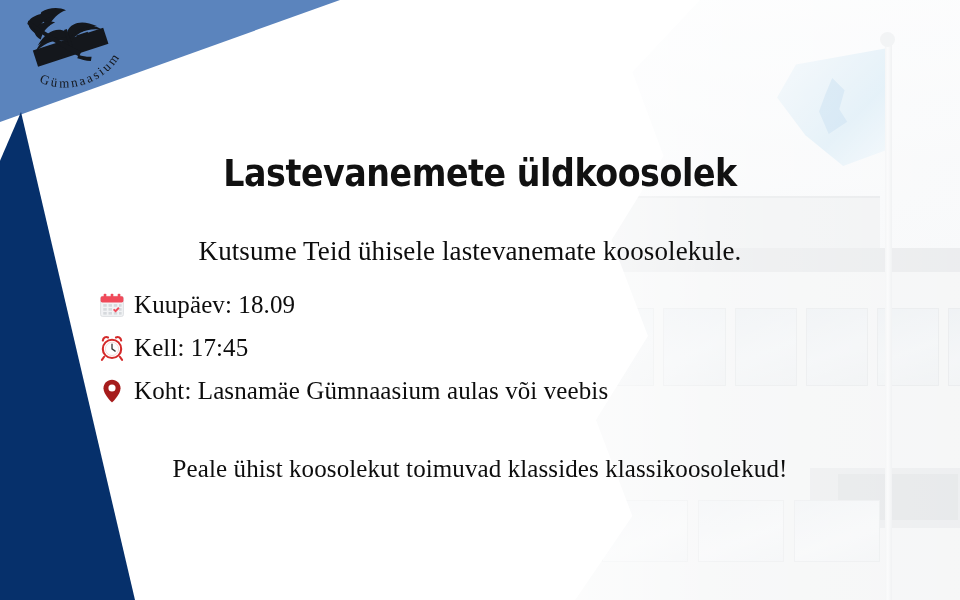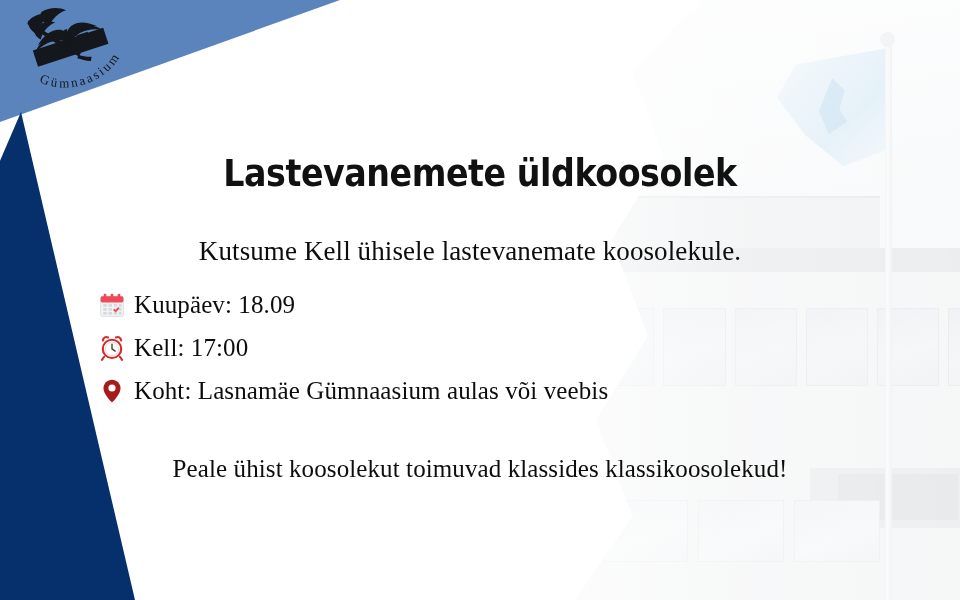--- a/index.html
+++ b/index.html
@@ -353,21 +353,21 @@
       <text font-family="'Liberation Serif', serif" font-size="13" letter-spacing="2.4" fill="#14171c">
         <textPath href="#arcpath" startOffset="50%" text-anchor="middle">Gümnaasium</textPath>
       </text>
     </svg>
   </div>
 
   <div class="content">
 
     <div class="title">Lastevanemete üldkoosolek</div>
 
-    <div class="lead">Kutsume Kell ühisele lastevanemate koosolekule.</div>
+    <div class="lead">Kutsume Teid ühisele lastevanemate koosolekule.</div>
 
     <div class="details">
 
       <div class="detail-row">
         <span class="detail-icon">
           <svg viewBox="0 0 32 32" width="28" height="28">
             <rect x="3" y="6" width="26" height="23" rx="2" fill="#f2f3f5" stroke="#d9dbdf" stroke-width="1"></rect>
             <rect x="3" y="6" width="26" height="7" rx="2" fill="#f04a5a"></rect>
             <rect x="6.5" y="3" width="3" height="5" rx="1" fill="#f04a5a"></rect>
             <rect x="14.5" y="3" width="3" height="5" rx="1" fill="#f04a5a"></rect>
@@ -396,21 +396,21 @@
           <svg viewBox="0 0 32 32" width="28" height="28">
             <path d="M5.5 7.5 C6 4 9 2.5 11.5 4" fill="none" stroke="#d42a2a" stroke-width="2.4" stroke-linecap="round"></path>
             <path d="M26.5 7.5 C26 4 23 2.5 20.5 4" fill="none" stroke="#d42a2a" stroke-width="2.4" stroke-linecap="round"></path>
             <circle cx="16" cy="17" r="10.5" fill="#ffffff" stroke="#d42a2a" stroke-width="2.4"></circle>
             <circle cx="16" cy="17" r="7.6" fill="#fdfdfd" stroke="#efc9c9" stroke-width="0.8"></circle>
             <path d="M16 11.5 L16 17 L19.6 19.6" fill="none" stroke="#3a3a3a" stroke-width="1.5" stroke-linecap="round"></path>
             <path d="M7 26 L4.5 29.5" stroke="#d42a2a" stroke-width="2.4" stroke-linecap="round"></path>
             <path d="M25 26 L27.5 29.5" stroke="#d42a2a" stroke-width="2.4" stroke-linecap="round"></path>
           </svg>
         </span>
-        <span class="detail-text">Kell: 17:00</span>
+        <span class="detail-text">Kell: 17:45</span>
       </div>
 
       <div class="detail-row">
         <span class="detail-icon">
           <svg viewBox="0 0 32 32" width="26" height="26">
             <path d="M16 2 C10.2 2 5.5 6.7 5.5 12.5 C5.5 20.5 16 30 16 30 C16 30 26.5 20.5 26.5 12.5 C26.5 6.7 21.8 2 16 2 Z" fill="#a61c1c"></path>
             <circle cx="16" cy="12.3" r="4.4" fill="#ffffff"></circle>
           </svg>
         </span>
         <span class="detail-text">Koht: Lasnamäe Gümnaasium aulas või veebis</span>

